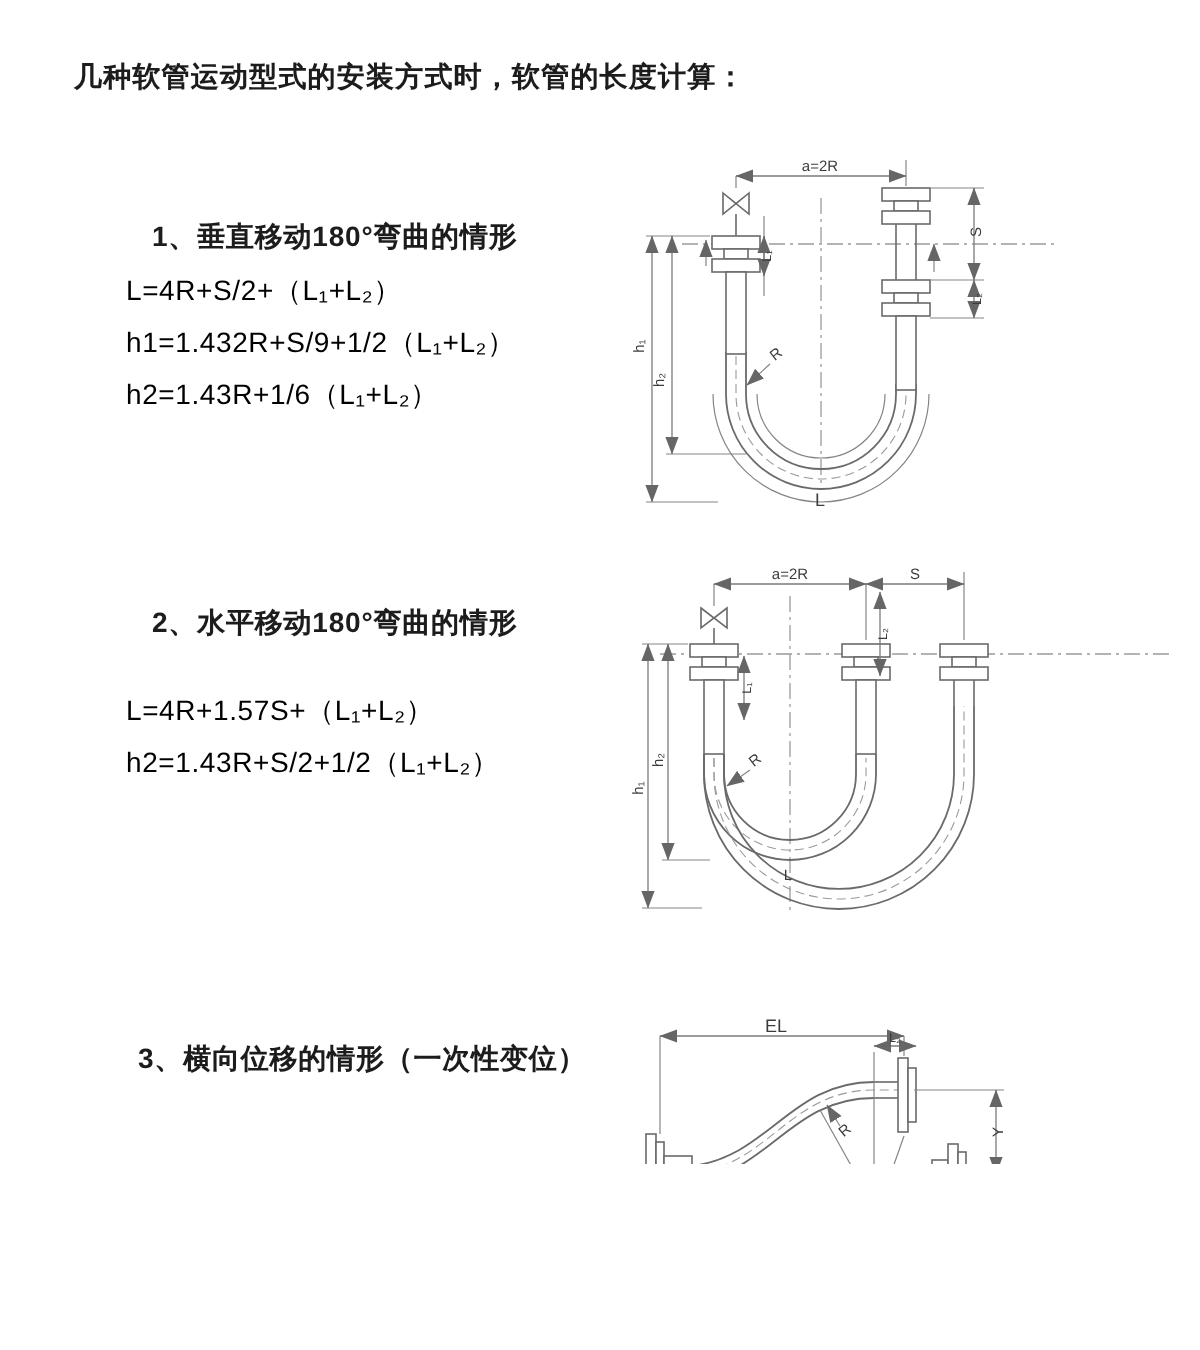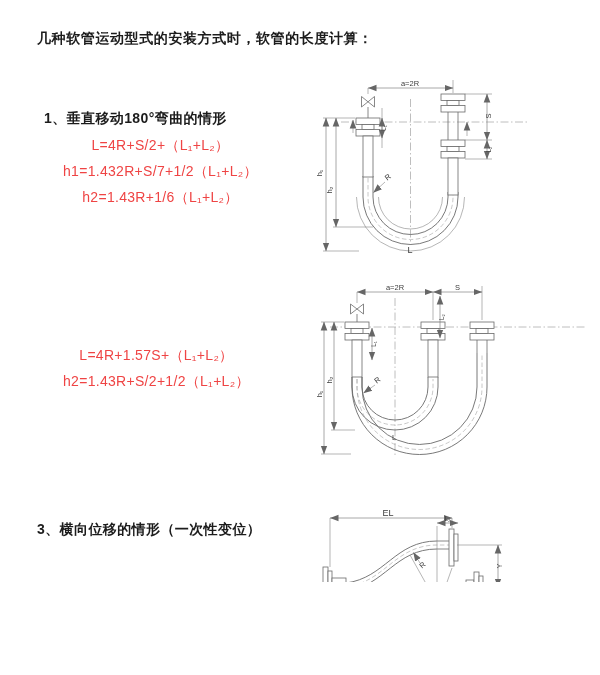--- a/index.html
+++ b/index.html
@@ -3,23 +3,23 @@
 <meta charset="utf-8">
 <style>
   html,body{margin:0;padding:0;background:#fff;}
   .page{
     position:relative;width:600px;height:582px;background:#fff;overflow:hidden;
     font-family:"Liberation Sans","DejaVu Sans",sans-serif;color:#1c1c1c;
   }
   .doc-title{
     position:absolute;left:37px;top:30px;font-size:14px;font-weight:700;letter-spacing:.6px;
   }
-  .sec-heading{position:absolute;font-size:14px;font-weight:700;letter-spacing:.4px;}
+  .sec-heading{position:absolute;font-size:14px;font-weight:700;letter-spacing:.4px;margin-left:32px;}
   .formulas{position:absolute;left:63px;}
-  .formula{margin:0;padding:0;font-size:14px;font-weight:400;line-height:26px;letter-spacing:.3px;color:#ef4444;text-align:center;}
+  .formula{margin:0;padding:0;font-size:14px;font-weight:400;line-height:26px;letter-spacing:.3px;color:#000000;}
   svg{position:absolute;overflow:visible;}
   svg .ln{stroke:#6a6a6a;stroke-width:.8;fill:none;}
   svg .thin{stroke:#858585;stroke-width:.6;fill:none;}
   svg .dim{stroke:#7a7a7a;stroke-width:.65;fill:none;}
   svg .cl{stroke:#9a9a9a;stroke-width:.65;fill:none;stroke-dasharray:8 2.5 1.5 2.5;}
   svg .hose{stroke:#6a6a6a;stroke-width:.9;fill:none;}
   svg .hcl{stroke:#9a9a9a;stroke-width:.55;fill:none;stroke-dasharray:4.5 2.5;}
   svg .fl rect{fill:#fff;stroke:#6a6a6a;stroke-width:.8;}
   svg .dt{fill:#3c3c3c;font-size:7.5px;font-family:"Liberation Sans","DejaVu Sans",sans-serif;}
   svg .sm{font-size:6.3px;}
@@ -28,24 +28,25 @@
 </head>
 <body>
 
 <div class="page">
 
   <div class="doc-title">几种软管运动型式的安装方式时，软管的长度计算：</div>
 
   <div class="sec-heading" style="left:44px;top:110px;">1、垂直移动180°弯曲的情形</div>
   <div class="formulas" style="top:132px;">
     <p class="formula">L=4R+S/2+（L₁+L₂）</p>
-    <p class="formula">h1=1.432R+S/7+1/2（L₁+L₂）</p>
+    <p class="formula">h1=1.432R+S/9+1/2（L₁+L₂）</p>
     <p class="formula">h2=1.43R+1/6（L₁+L₂）</p>
   </div>
 
+  <div class="sec-heading" style="left:44px;top:303px;">2、水平移动180°弯曲的情形</div>
   <div class="formulas" style="top:342px;">
     <p class="formula">L=4R+1.57S+（L₁+L₂）</p>
     <p class="formula">h2=1.43R+S/2+1/2（L₁+L₂）</p>
   </div>
 
   <div class="sec-heading" style="left:37px;top:521px;">3、横向位移的情形（一次性变位）</div>
 
   <svg style="left:315px;top:75px;" width="230" height="184" viewBox="0 0 230 184">
     <defs>
       <pattern id="brA" width="3.5" height="3.5" patternUnits="userSpaceOnUse">

